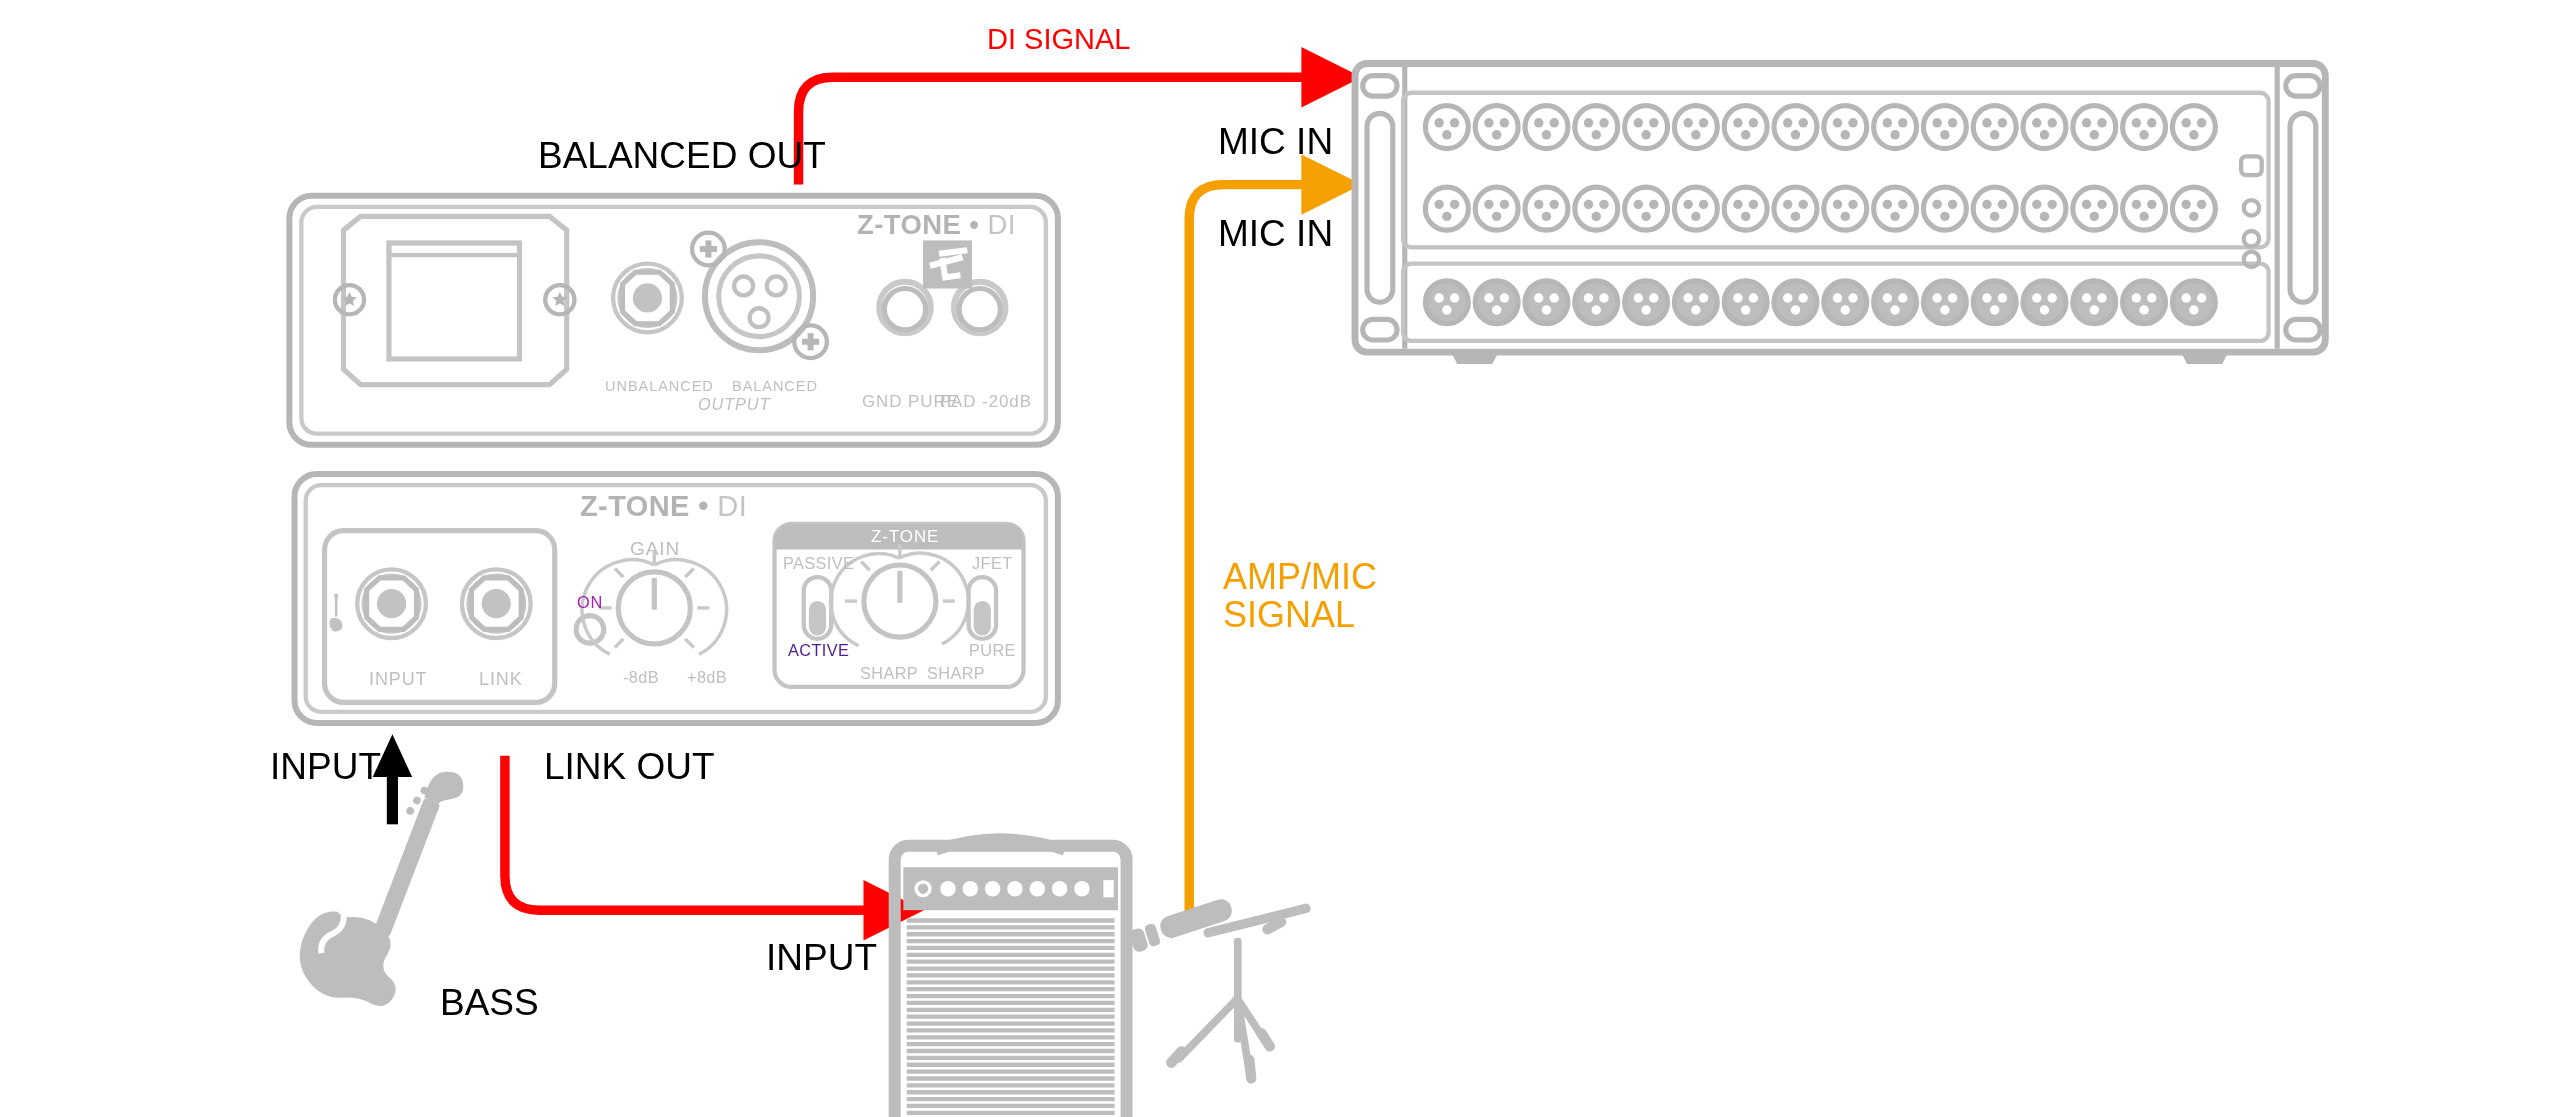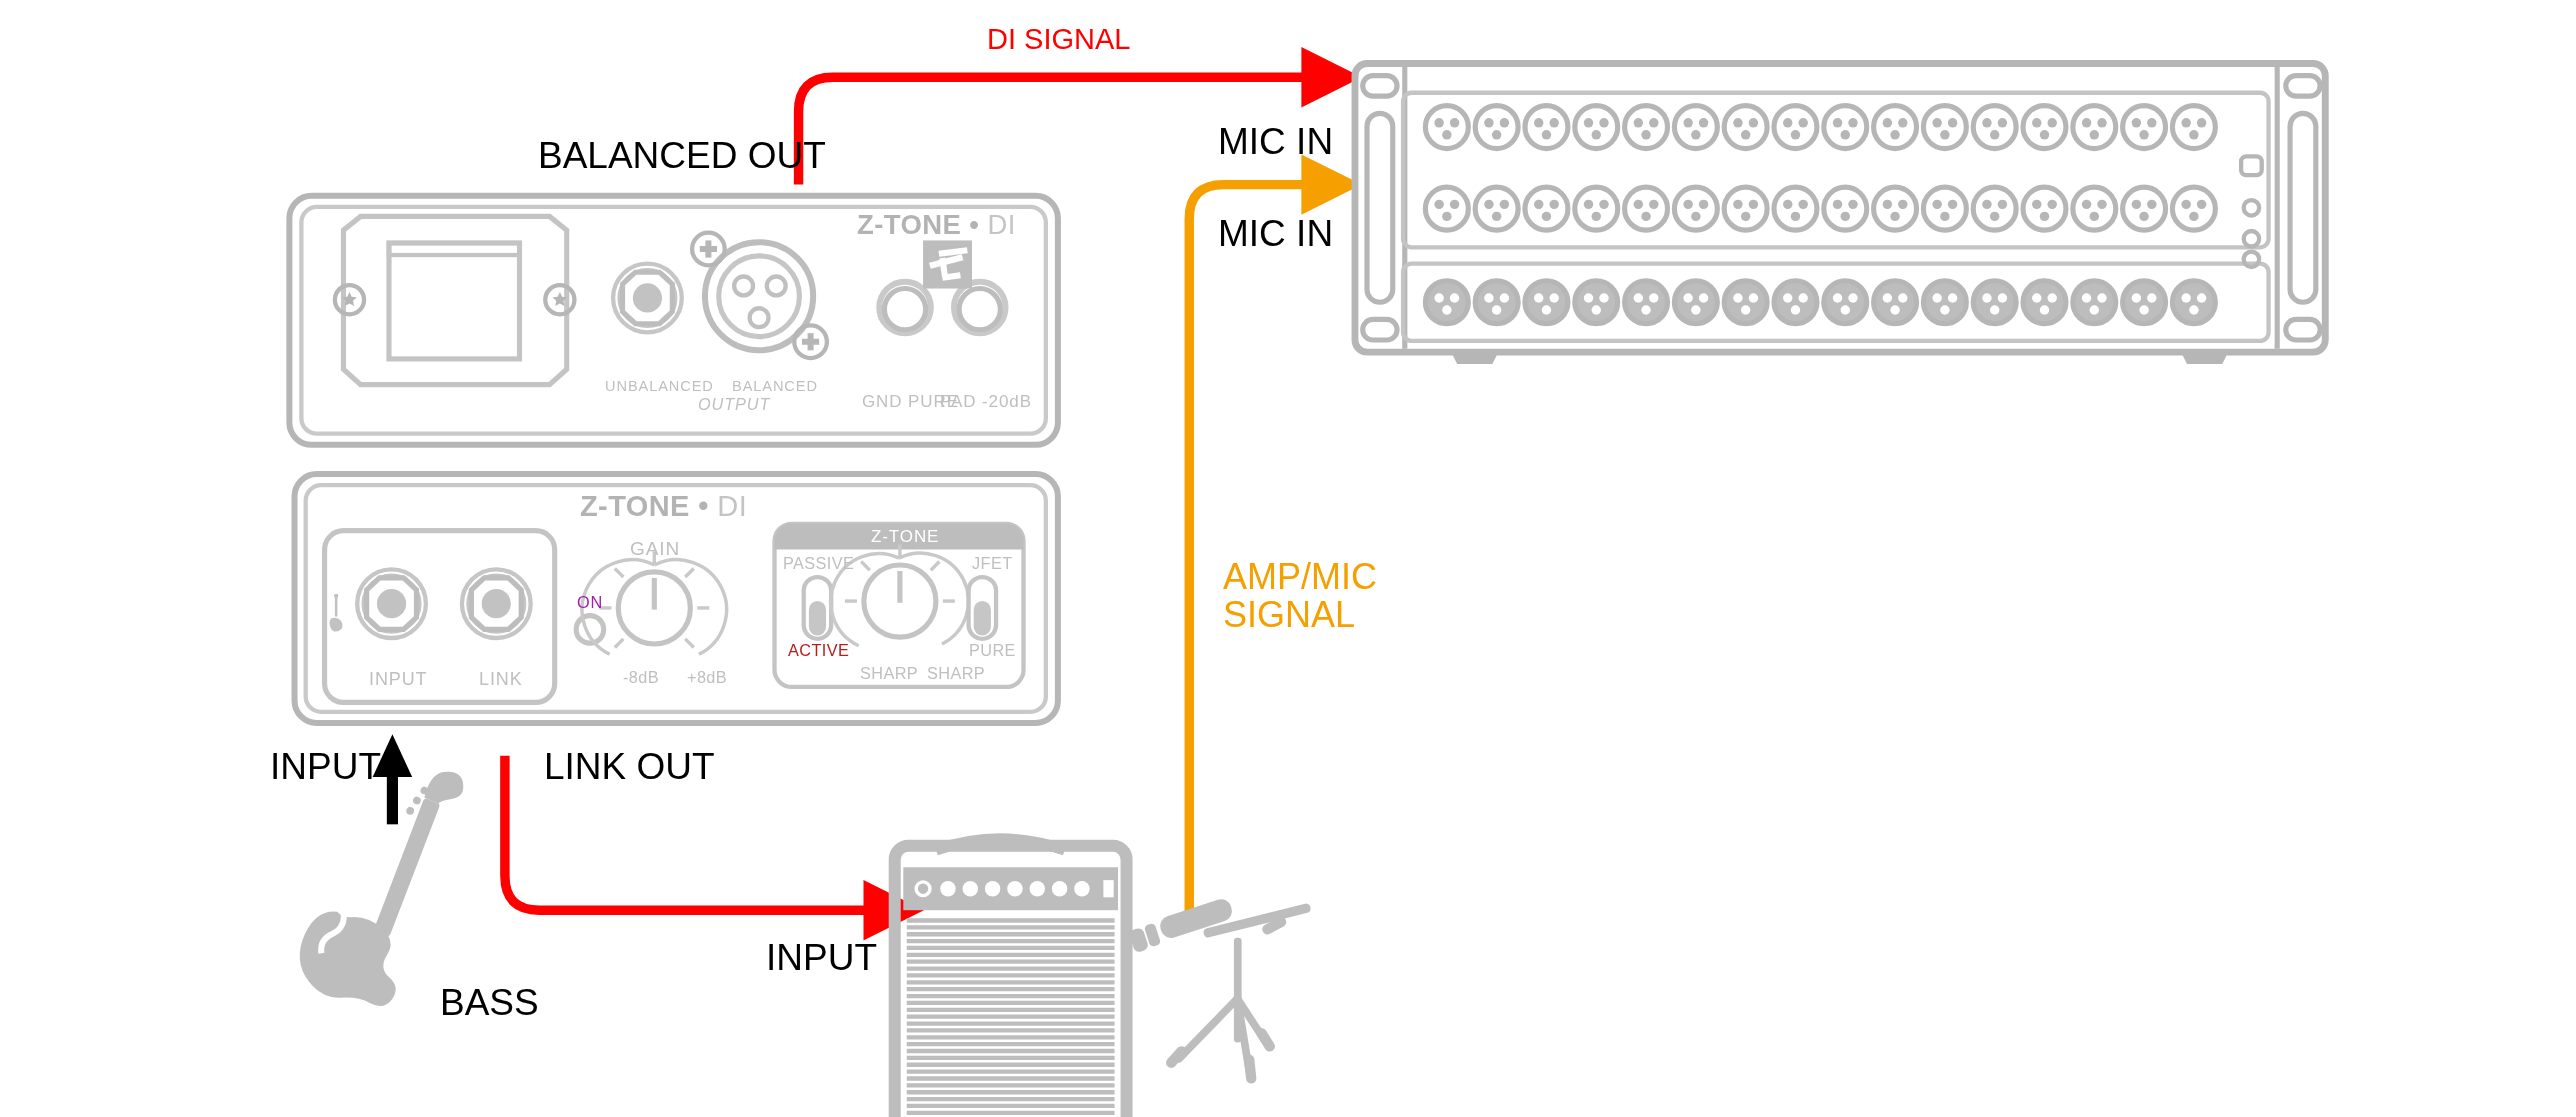--- a/index.html
+++ b/index.html
@@ -426,21 +426,21 @@
               letter-spacing:0.9px;white-space:nowrap;">GAIN</div>
   <div style="position:absolute;left:623px;top:668px;font-size:16.3px;color:#BFBFBF;
               letter-spacing:0.4px;white-space:nowrap;">-8dB</div>
   <div style="position:absolute;left:687px;top:668px;font-size:16.3px;color:#BFBFBF;
               letter-spacing:0.4px;white-space:nowrap;">+8dB</div>
 
   <div style="position:absolute;left:871px;top:527px;font-size:17px;color:#FFFFFF;
               letter-spacing:0.9px;white-space:nowrap;">Z-TONE</div>
   <div style="position:absolute;left:783px;top:554px;font-size:16.3px;color:#BFBFBF;
               letter-spacing:0.4px;white-space:nowrap;">PASSIVE</div>
-  <div style="position:absolute;left:788px;top:641px;font-size:16.3px;color:#b91c1c;
+  <div style="position:absolute;left:788px;top:641px;font-size:16.3px;color:#4c1d95;
               letter-spacing:0.4px;white-space:nowrap;">ACTIVE</div>
   <div style="position:absolute;left:860px;top:664px;font-size:16.3px;color:#BFBFBF;
               letter-spacing:0.4px;white-space:nowrap;">SHARP</div>
   <div style="position:absolute;left:927px;top:664px;font-size:16.3px;color:#BFBFBF;
               letter-spacing:0.4px;white-space:nowrap;">SHARP</div>
   <div style="position:absolute;left:972px;top:554px;font-size:16.3px;color:#BFBFBF;
               letter-spacing:0.4px;white-space:nowrap;">JFET</div>
   <div style="position:absolute;left:969px;top:641px;font-size:16.3px;color:#BFBFBF;
               letter-spacing:0.4px;white-space:nowrap;">PURE</div>
 

